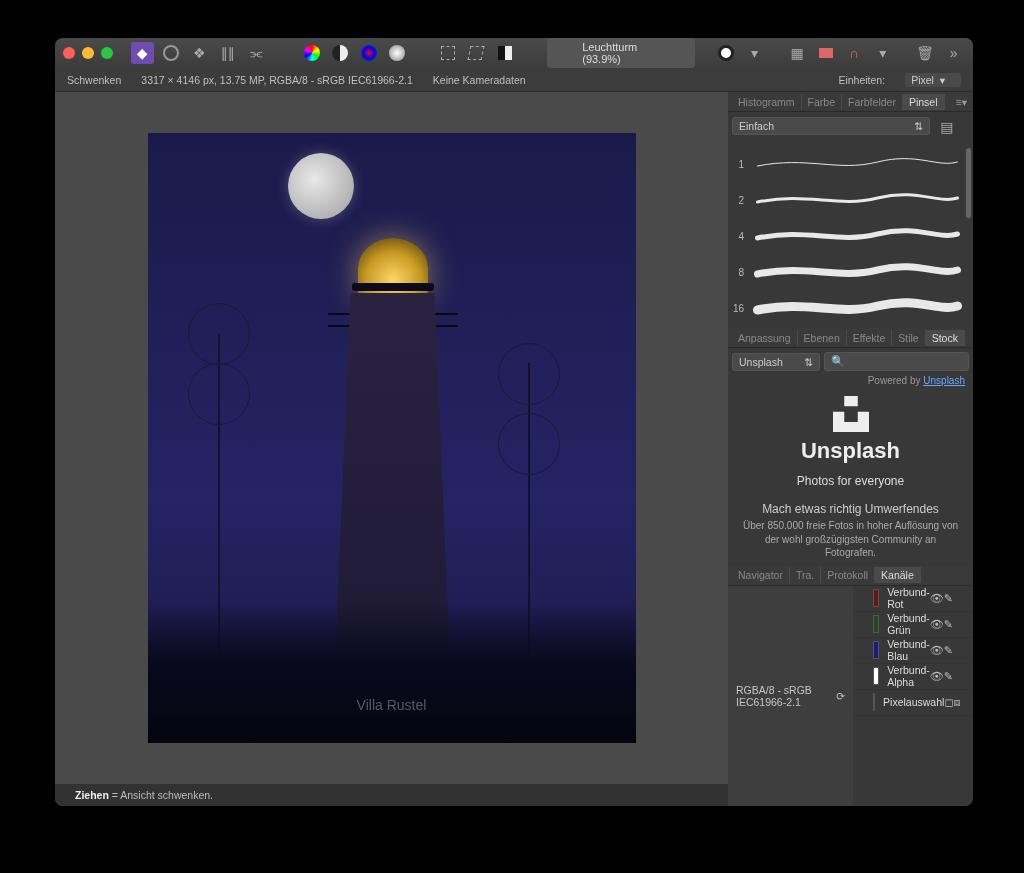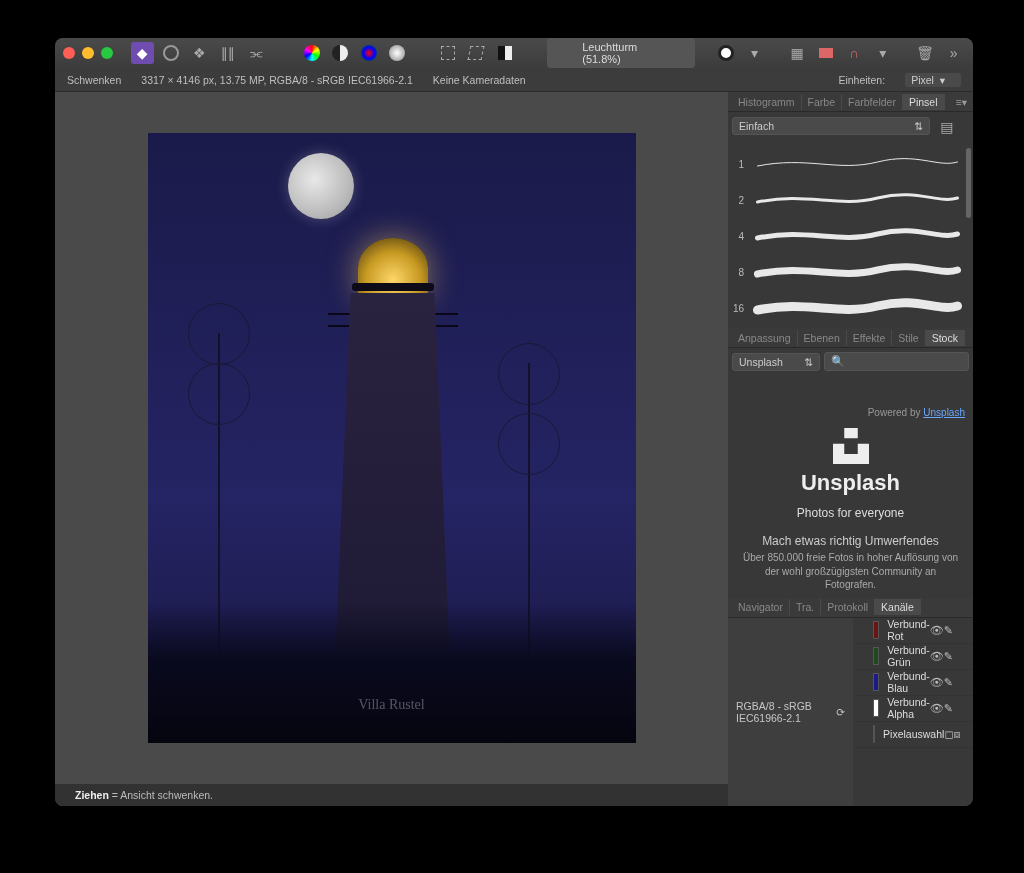--- a/index.html
+++ b/index.html
@@ -27,21 +27,21 @@
   .sel { width: 198px; background: #4a4a4a; border: 1px solid #555; border-radius: 3px; padding: 2px 6px; color: #ccc; font-size: 10.5px; display: inline-flex; justify-content: space-between; align-items: center; }
   .brushes { padding: 4px 6px 4px 2px; max-height: 186px; overflow: hidden; position: relative; }
   .brush-row { display: flex; align-items: center; height: 36px; }
   .brush-num { width: 18px; text-align: right; color: #bbb; font-size: 10px; padding-right: 4px; }
   .brush-stroke { flex: 1; height: 20px; }
   .scrollbar { position: absolute; right: 2px; top: 6px; width: 5px; height: 70px; background: #666; border-radius: 3px; }
   .stock-panel { flex: 0 0 auto; }
   .stock-row { display: flex; align-items: center; padding: 4px; gap: 4px; }
   .stock-src { flex: 0 0 88px; background: #4a4a4a; border: 1px solid #555; border-radius: 3px; padding: 2px 6px; color: #ccc; font-size: 10.5px; display: flex; justify-content: space-between; }
   .search { flex: 1; background: #4a4a4a; border: 1px solid #555; border-radius: 3px; padding: 2px 6px; color: #999; font-size: 11px; display: flex; align-items: center; }
-  .powered { text-align: right; font-size: 10px; color: #999; padding: 0 8px 4px; margin-top: 32px; }
+  .powered { text-align: right; font-size: 10px; color: #999; padding: 0 8px 4px; }
   .powered a { color: #6aa7ff; text-decoration: underline; }
   .unsplash-block { text-align: center; padding: 6px 10px 6px; }
   .unsplash-logo { font-size: 22px; font-weight: 700; color: #eee; margin: 4px 0 10px; }
   .sub1 { font-size: 12px; color: #ddd; margin-bottom: 14px; }
   .sub2 { font-size: 12px; color: #ccc; margin-bottom: 3px; }
   .sub3 { font-size: 10px; color: #aaa; line-height: 1.35; }
   .chan-panel { flex: 1; display: flex; flex-direction: row; }
   .chan-header { display: flex; align-items: center; justify-content: space-between; padding: 4px 8px; background: #3e3e3e; }
   .chan-list { overflow: auto; }
   .chan-row { display: flex; align-items: center; height: 26px; padding: 0 20px; border-bottom: 1px solid #333; }
@@ -55,21 +55,21 @@
   .moon { position: absolute; left: 140px; top: 20px; width: 66px; height: 66px; border-radius: 50%; background: radial-gradient(circle at 40% 40%, #e8e8e8, #bcbcbc 60%, #9a9a9a); box-shadow: 0 0 14px rgba(230,230,240,.25); }
   .tower { position: absolute; left: 185px; top: 160px; width: 120px; height: 430px; background: linear-gradient(#2a2340, #1c1832); clip-path: polygon(15% 0, 85% 0, 100% 100%, 0 100%); }
   .lamp-dome { position: absolute; left: 210px; top: 105px; width: 70px; height: 60px; border-radius: 50% 50% 10% 10%; background: radial-gradient(circle at 50% 70%, #ffd76a, #c79a22 50%, #5a4410 90%); box-shadow: 0 0 30px rgba(255,210,100,.5); }
   .lamp-band { position: absolute; left: 204px; top: 150px; width: 82px; height: 8px; background: #0d0b18; border-radius: 3px; }
   .gallery { position: absolute; left: 180px; top: 180px; width: 130px; height: 14px; border-top: 2px solid #0a0816; border-bottom: 2px solid #0a0816; }
   .bush { position: absolute; bottom: 0; left: 0; right: 0; height: 140px; background: linear-gradient(transparent, #0a0a1f 40%, #05050f); }
   .tree { position: absolute; bottom: 80px; width: 2px; background: #14122a; }
   .tree::before, .tree::after { content:""; position:absolute; width:60px; height:60px; border:1px solid #1a1836; border-radius:50%; left:-30px; }
   .tree.l { left: 70px; height: 330px; } .tree.l::before{top:-30px} .tree.l::after{top:30px}
   .tree.r { left: 380px; height: 300px; } .tree.r::before{top:-20px} .tree.r::after{top:50px}
-  .sig { position:absolute; bottom:30px; left:50%; transform:translateX(-50%); font-family: Liberation Serif, serif; font-size: 14px; color: rgba(200,200,220,.4); }
+  .sig { position:absolute; bottom:30px; left:50%; transform:translateX(-50%); font-family: Liberation Sans, sans-serif; font-size: 14px; color: rgba(200,200,220,.4); }
 </style>
 </head>
 <body>
 
 <div class="win">
 
   <div class="toolbar">
     <div class="traffic">
       <div class="dot red"></div>
       <div class="dot yellow"></div>
@@ -107,21 +107,21 @@
     <div class="tbtn">
         <span style="width:14px;height:14px;border:1px dashed #aaa"></span>
       </div>
     <div class="tbtn">
         <span style="width:14px;height:14px;border:1px dashed #aaa;transform:skewX(-12deg)"></span>
       </div>
     <div class="tbtn">
         <span style="width:14px;height:14px;background:linear-gradient(90deg,#111 50%,#eee 50%)"></span>
       </div>
     <div style="width:14px"></div>
-    <div class="doc-title">Leuchtturm (51.8%)</div>
+    <div class="doc-title">Leuchtturm (93.9%)</div>
     <div style="flex:1"></div>
     <div class="tbtn">
         <span class="circle-ic" style="background:#fff;border:3px solid #222"></span>
       </div>
     <div class="tbtn">▾</div>
     <div style="width:10px"></div>
     <div class="tbtn">
         <span>▦</span>
       </div>
     <div class="tbtn">

